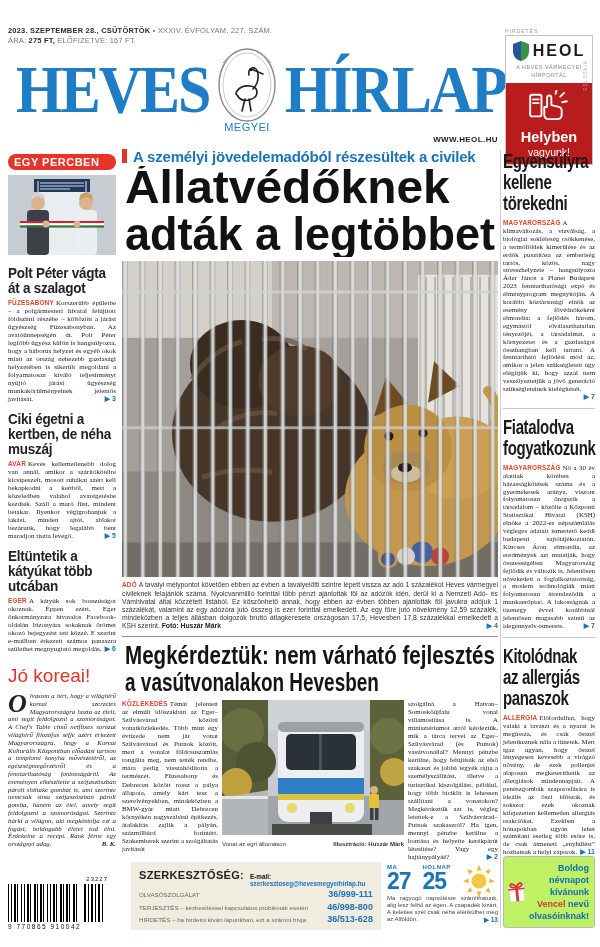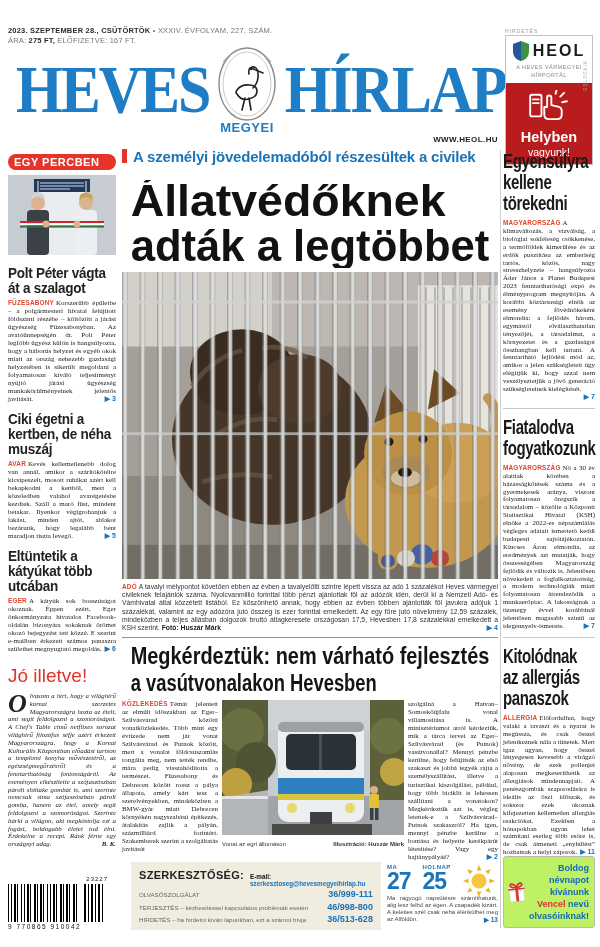--- a/index.html
+++ b/index.html
@@ -5,21 +5,21 @@
   * { margin:0; padding:0; box-sizing:border-box; }
   body { background:#888; font-family:"Liberation Sans", sans-serif; }
   .page { position:relative; width:600px; height:947px; background:#fff; margin:0 auto; overflow:hidden; }
 
   
   .dateline { position:absolute; left:8px; top:26px; font-size:7.5px; line-height:1.35; color:#777; letter-spacing:.2px; }
   .dateline b { color:#2b2b2b; }
   .masthead { position:absolute; left:16px; top:44px; width:490px; height:92px; display:flex; align-items:center; justify-content:space-between; }
   .mast-word { font-family:"Liberation Serif", serif; font-weight:bold; font-size:60px; letter-spacing:-2px; color:#1e7dc4; transform:scaleY(1.12); transform-origin:center 60%; white-space:nowrap; }
   .crest { width:64px; text-align:center; position:relative; }
-  .crest-megyei { margin-top:-8px; font-size:13px; font-weight:bold; color:#1e7dc4; letter-spacing:.5px; }
+  .crest-megyei { margin-top:-8px; font-size:11px; font-weight:normal; color:#1e7dc4; letter-spacing:.5px; }
   .site-url { position:absolute; left:340px; top:135px; width:158px; text-align:right; font-size:8px; font-weight:bold; color:#222; letter-spacing:.4px; }
 
   
   .badge { position:absolute; left:505px; top:28px; width:88px; }
   .badge-adlabel { font-size:5px; color:#999; letter-spacing:1px; margin-bottom:1px; }
   .badge-box { border:1px solid #c2c2c2; background:#fff; }
   .badge-top { padding:5px 4px 4px; text-align:center; }
   .badge-brandrow { display:flex; align-items:center; justify-content:center; gap:4px; }
   .badge-brand { font-size:16px; font-weight:bold; letter-spacing:2px; color:#1c1c1c; }
   .badge-tagline { margin-top:3px; font-size:5.6px; color:#8a8a8a; letter-spacing:.4px; line-height:1.35; }
@@ -49,21 +49,21 @@
   .dropcap { float:left; font-family:"Liberation Serif", serif; font-style:italic; font-weight:bold; font-size:26px; line-height:21px; margin:1px 3px 0 0; }
   .signature { float:right; font-weight:bold; }
   .barcode { margin-top:auto; position:relative; width:100px; padding-top:8px; }
   .barcode-serial { position:absolute; top:0; right:0; font-size:6px; letter-spacing:1px; color:#111; }
   .bars { display:flex; gap:6px; height:38px; }
   .b1 { width:70px; background:repeating-linear-gradient(90deg,#000 0 1.5px,#fff 1.5px 3px,#000 3px 4px,#fff 4px 6.5px); }
   .b2 { width:20px; background:repeating-linear-gradient(90deg,#000 0 2px,#fff 2px 3.5px,#000 3.5px 4.5px,#fff 4.5px 7px); }
   .barcode-number { font-size:6.5px; letter-spacing:1.5px; margin-top:1px; color:#111; }
 
   
-  .kicker { display:flex; align-items:center; height:16px; margin-bottom:16px; }
+  .kicker { display:flex; align-items:center; height:16px; margin-bottom:2px; }
   .kicker-sq { width:5px; height:14px; background:#e0342b; margin-right:6px; }
   .kicker-text { color:#1a74b8; font-weight:bold; font-size:15px; letter-spacing:-.2px; }
   .headline-svg, .rail-svg { display:block; }
   .mainphoto { display:block; margin-top:4px; }
   .caption { margin-top:4px; font-size:6.8px; line-height:8.2px; text-align:justify; color:#333; }
   .caption .credit { font-weight:bold; color:#222; }
   .hline { border:0; border-top:1.5px solid #8f8f8f; margin:5px 0; }
   .rail-row { display:flex; gap:4px; margin-top:3px; }
   .rail-c1 { width:96px; }
   .rail-cphoto { width:182px; }
@@ -188,21 +188,21 @@
       <h3 class="ltitle">Ciki égetni a kertben, de néha muszáj</h3>
       <p class="body"><span class="leadin">AVAR</span><span>Kevés kellemetlenebb dolog van annál, amikor a szárítókötélre kicsipeszelt, mosott ruhákat azért kell bekapkodni a kertből, mert a közeledben valahol avarégetésbe kezdtek. Száll a maró füst, mindent betakar. Ilyenkor végigrohanjuk a lakást, minden ajtót, ablakot bezárunk, hogy legalább bent maradjon tiszta levegő.</span><span class="pref">▶ 5</span></p>
     </div>
 
     <div class="l-art">
       <h3 class="ltitle">Eltüntetik a kátyúkat több utcában</h3>
       <p class="body"><span class="leadin">EGER</span><span>A kátyúk sok bosszúságot okoznak. Éppen ezért, Eger önkormányzata hivatalos Facebook-oldalán bizonyára sokaknak örömet okozó bejegyzést tett közzé. E szerint e-mailben érkezett számos panaszra születhet megnyugtató megoldás.</span><span class="pref">▶ 6</span></p>
     </div>
 
     <div>
-      <div class="opinion-title">Jó illetve!</div>
+      <div class="opinion-title">Jó koreai!</div>
       <p class="opinion-body"><span class="dropcap">O</span><span>lvasom a hírt, hogy a világhírű koreai szerzetes Magyarországra hozta az ételt, ami segít feldolgozni a szomorúságot. A Chef's Table című netflixes sorozat világhírű filozófus séfje azért érkezett Magyarországra, hogy a Koreai Kulturális Központban előadást tartson a templomi konyha művészetéről, az egészségmegőrzésről és a fenntarthatóság fontosságáról. Az eseményen elkészítette a szójaszószban párolt shiitake gombát is, ami szerinte nemcsak sima szójaszószban párolt gomba, hanem az étel, amely segít feldolgozni a szomorúságot. Szerinte bárki a világon, aki megkóstolja ezt a fogást, boldogabb életet tud élni. Érdekelne a recept. Ránk férne egy országnyi adag.</span> <span class="signature">B. K.</span></p>
     </div>
 
     <div class="barcode">
       <div class="barcode-serial">23227</div>
       <div class="bars">
           <div class="b1"></div>
           <div class="b2"></div>
         </div>
       <div class="barcode-number">9 770865 910042</div>

